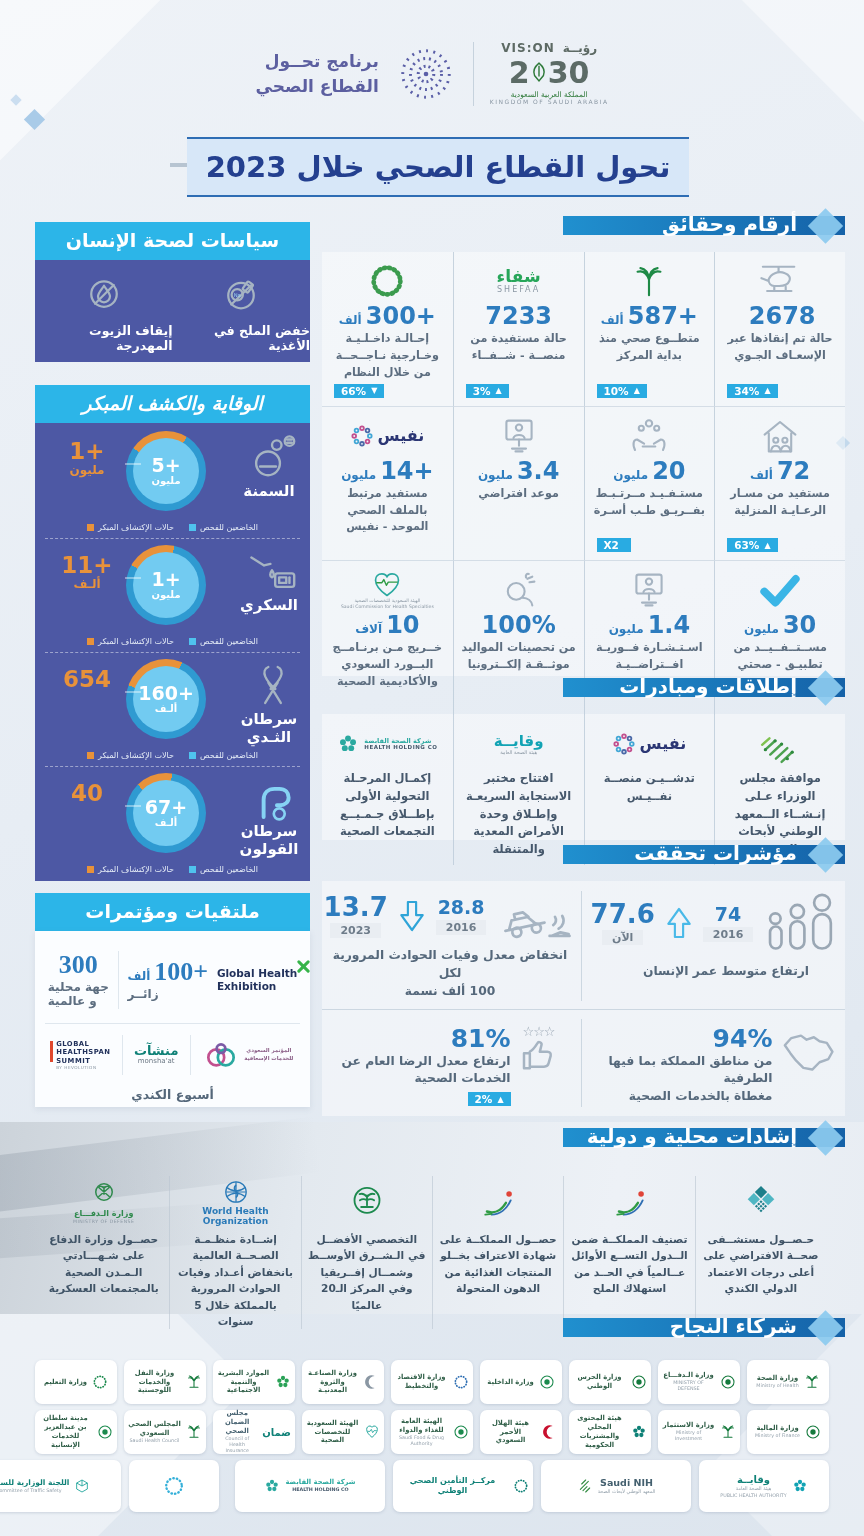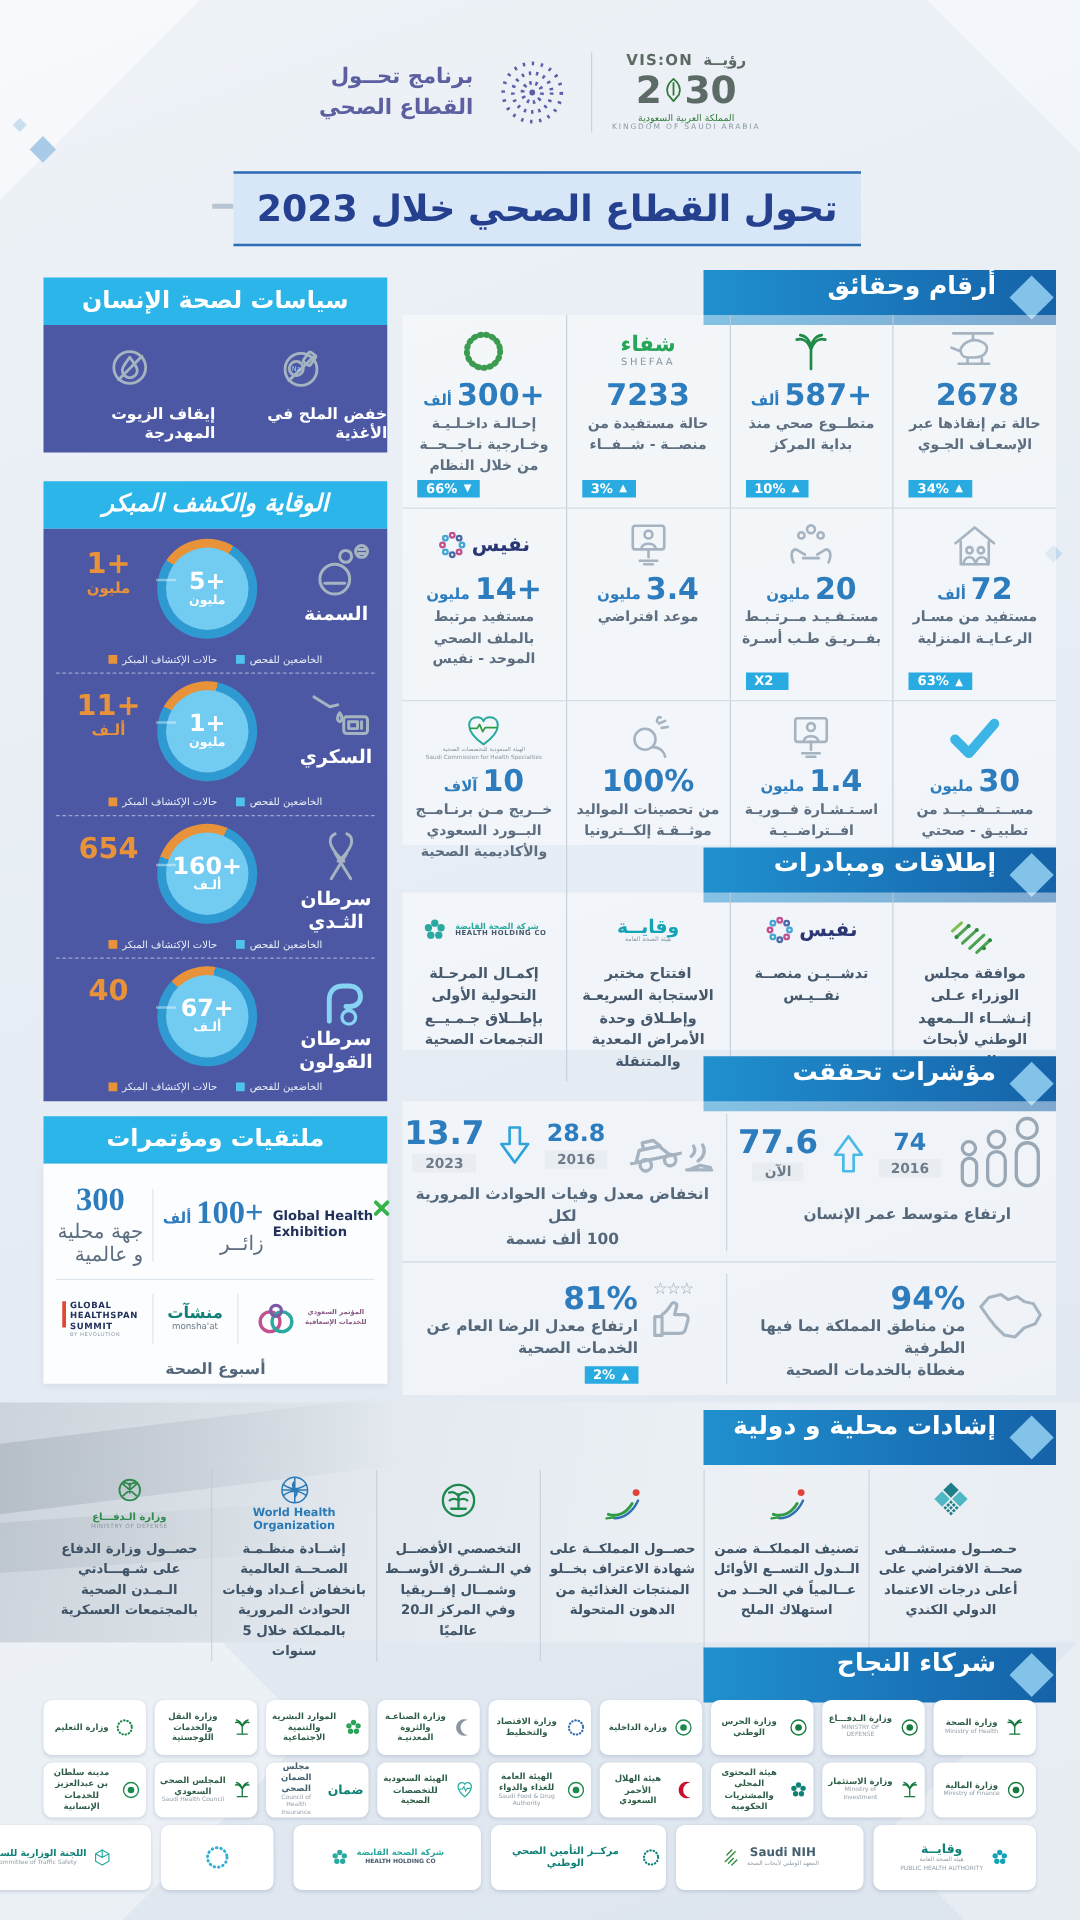--- a/index.html
+++ b/index.html
@@ -22,23 +22,23 @@
   .vrow1{display:flex;gap:8px;align-items:baseline;font-size:12px;color:#5d6a64;font-weight:bold;letter-spacing:1px;}
   .vrow1 .var{color:#5d6a64;}
   .vrow2{display:flex;align-items:center;gap:1px;font-size:30px;font-weight:bold;color:#5c6b66;}
   .vrow3{font-size:7.5px;color:#2f7a3a;margin-top:2px;}
   .vrow4{font-size:6px;color:#8a97a3;letter-spacing:1.5px;}
   
   .titlebar{position:absolute;left:187px;top:137px;width:502px;height:56px;background:#d7e7f8;
     border-top:2px solid #2e6db4;border-bottom:2px solid #2e6db4;display:flex;align-items:center;justify-content:center;}
   .titlebar .t{font-size:29px;font-weight:bold;color:#24408f;}
   
-  .sechead{position:absolute;height:44px;width:282px;left:563px;box-sizing:border-box;
+  .sechead{position:absolute;height:19px;width:282px;left:563px;box-sizing:border-box;
     background:linear-gradient(90deg,#2090cf,#1562a8);color:#fff;font-weight:bold;font-size:20px;
-    display:flex;align-items:flex-start;padding:0 48px 3px 0;}
+    display:flex;align-items:center;padding:0 48px 3px 0;}
   .sechead::after{content:"";position:absolute;right:7px;top:50%;width:25px;height:25px;
     transform:translateY(-50%) rotate(45deg);background:#8ccaef;opacity:.93;}
   .lhead{position:absolute;left:35px;width:275px;height:38px;background:#2cb5e8;color:#fff;
     font-size:19px;font-weight:bold;display:flex;align-items:center;justify-content:center;padding-bottom:3px;box-sizing:border-box;}
   
   .fgrid{position:absolute;left:322px;top:252px;width:523px;height:424px;display:grid;
     grid-template-columns:repeat(4,1fr);grid-template-rows:repeat(3,1fr);background:rgba(255,255,255,.45);}
   .fcell{position:relative;padding:8px 5px 24px;box-sizing:border-box;text-align:center;
     border-left:1px solid rgba(188,203,216,.8);border-bottom:1px solid rgba(200,212,223,.7);}
   .fcell:nth-child(4n){border-left:none;}
@@ -108,21 +108,21 @@
   .stars{color:#9aa7b4;font-size:13px;letter-spacing:-1px;line-height:1;}
   
   .evpanel{position:absolute;left:35px;top:931px;width:275px;height:176px;background:#fbfdff;
     box-shadow:0 2px 6px rgba(100,120,150,.14);}
   .evtop{height:86px;display:flex;direction:rtl;align-items:center;justify-content:space-evenly;padding:6px 4px 0;}
   .ghe{position:relative;text-align:left;direction:ltr;font-weight:bold;color:#21315b;font-size:10.5px;line-height:1.2;}
   .ghex{position:absolute;right:-13px;top:-7px;}
   .evnum{display:flex;align-items:baseline;gap:4px;color:#2d7cbe;justify-content:center;}
   .evv{font-size:26px;font-weight:bold;line-height:1;font-family:Liberation Serif, serif;}
   .evu{font-size:12px;font-weight:bold;}
-  .evl{font-size:16px;color:#5d6e80;font-weight:400;margin-top:2px;text-align:right;}
+  .evl{font-size:12px;color:#5d6e80;font-weight:700;margin-top:2px;text-align:left;}
   .vs{width:1px;height:58px;background:#dfe7ee;}
   .evhr{height:1px;background:#dfe7ee;margin:0 10px;}
   .evbot{height:62px;display:flex;direction:rtl;align-items:center;justify-content:space-evenly;padding:0 4px;}
   .emst{font-size:5.4px;color:#8a5d86;font-weight:bold;width:52px;text-align:center;line-height:1.4;}
   .mon{display:flex;flex-direction:column;align-items:center;line-height:1.1;}
   .monar{color:#0f8177;font-weight:bold;font-size:13px;}
   .monen{color:#6b7884;font-size:7px;}
   .ghs{display:flex;gap:3px;align-items:flex-start;direction:ltr;}
   .ghsbar{width:3px;height:21px;background:#e0492e;margin-top:1px;}
   .ghst{color:#21315b;font-weight:bold;font-size:6.8px;line-height:1.25;letter-spacing:.5px;}
@@ -402,21 +402,21 @@
       <div class="ghs">
         <div class="ghsbar"></div>
         <div class="ghst">
           <div>GLOBAL</div>
           <div>HEALTHSPAN</div>
           <div>SUMMIT</div>
           <div class="ghsby">BY HEVOLUTION</div>
         </div>
       </div>
     </div>
-    <div class="evcap">أسبوع الصحة</div>
+    <div class="evcap">أسبوع الكندي</div>
   </div>
 
   <div class="sechead" style="top:216px;">
       <span>أرقام وحقائق</span>
     </div>
 
   <div class="fgrid">
 
     <div class="fcell">
       <div class="fic">

